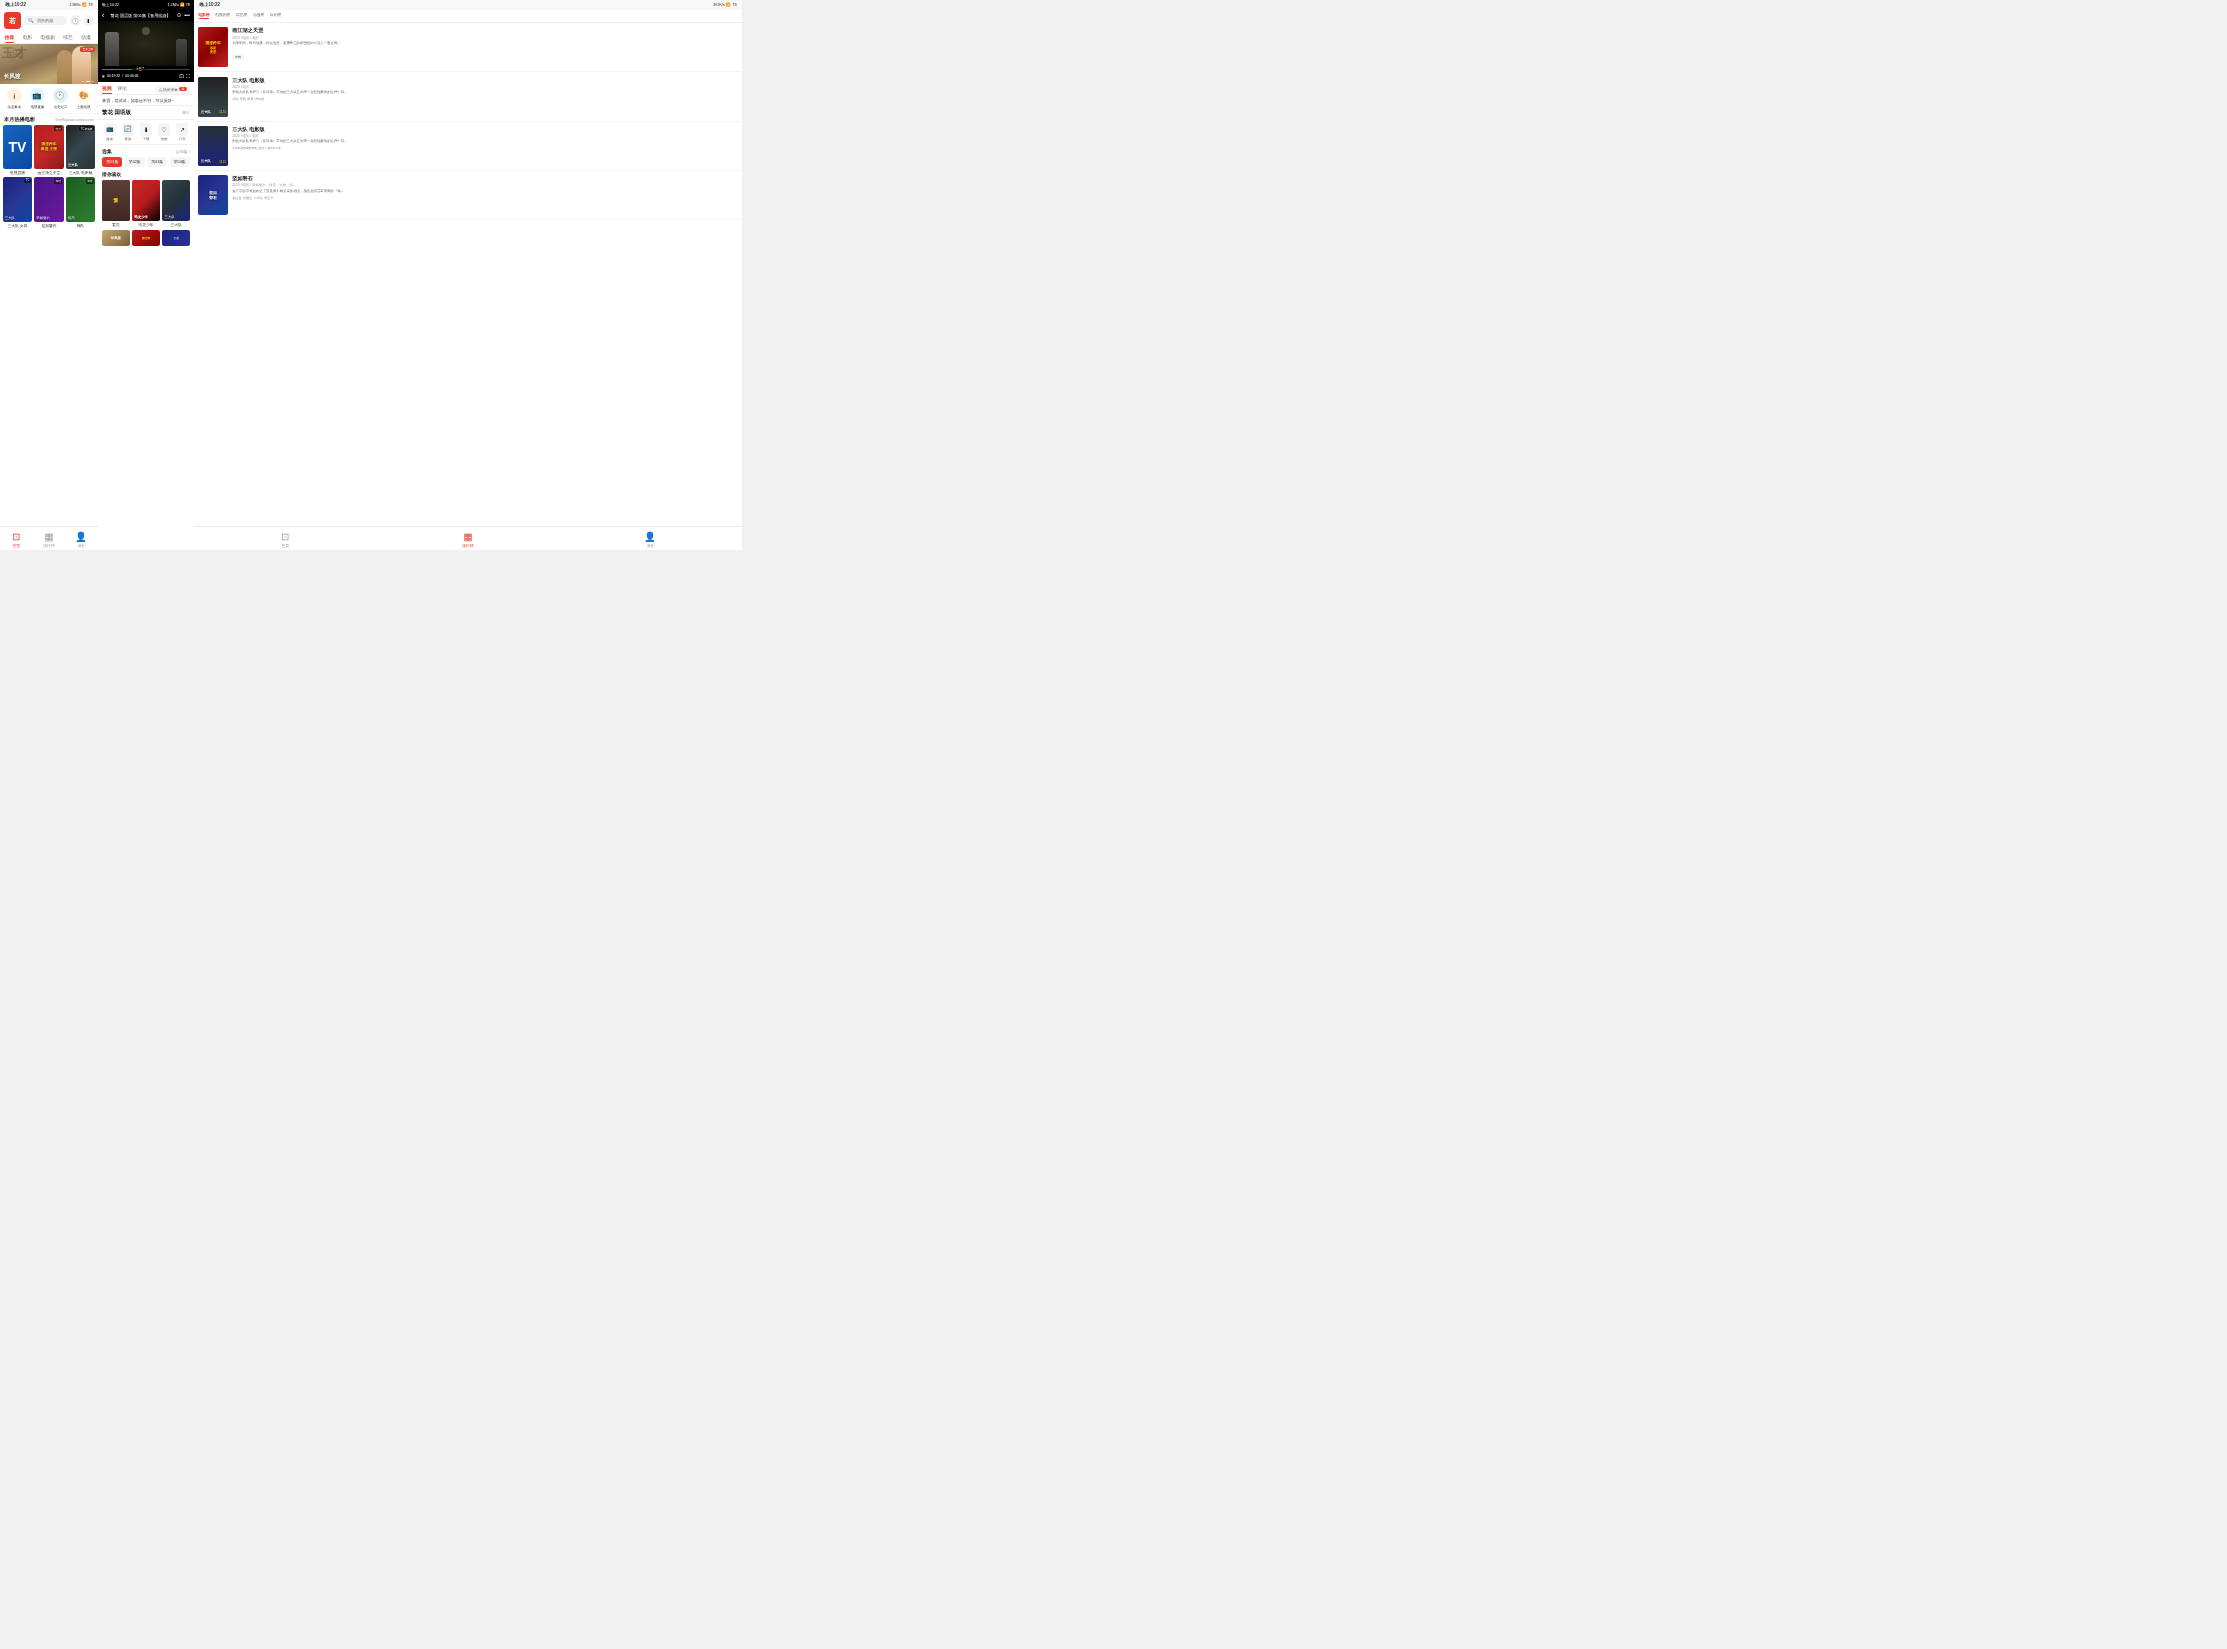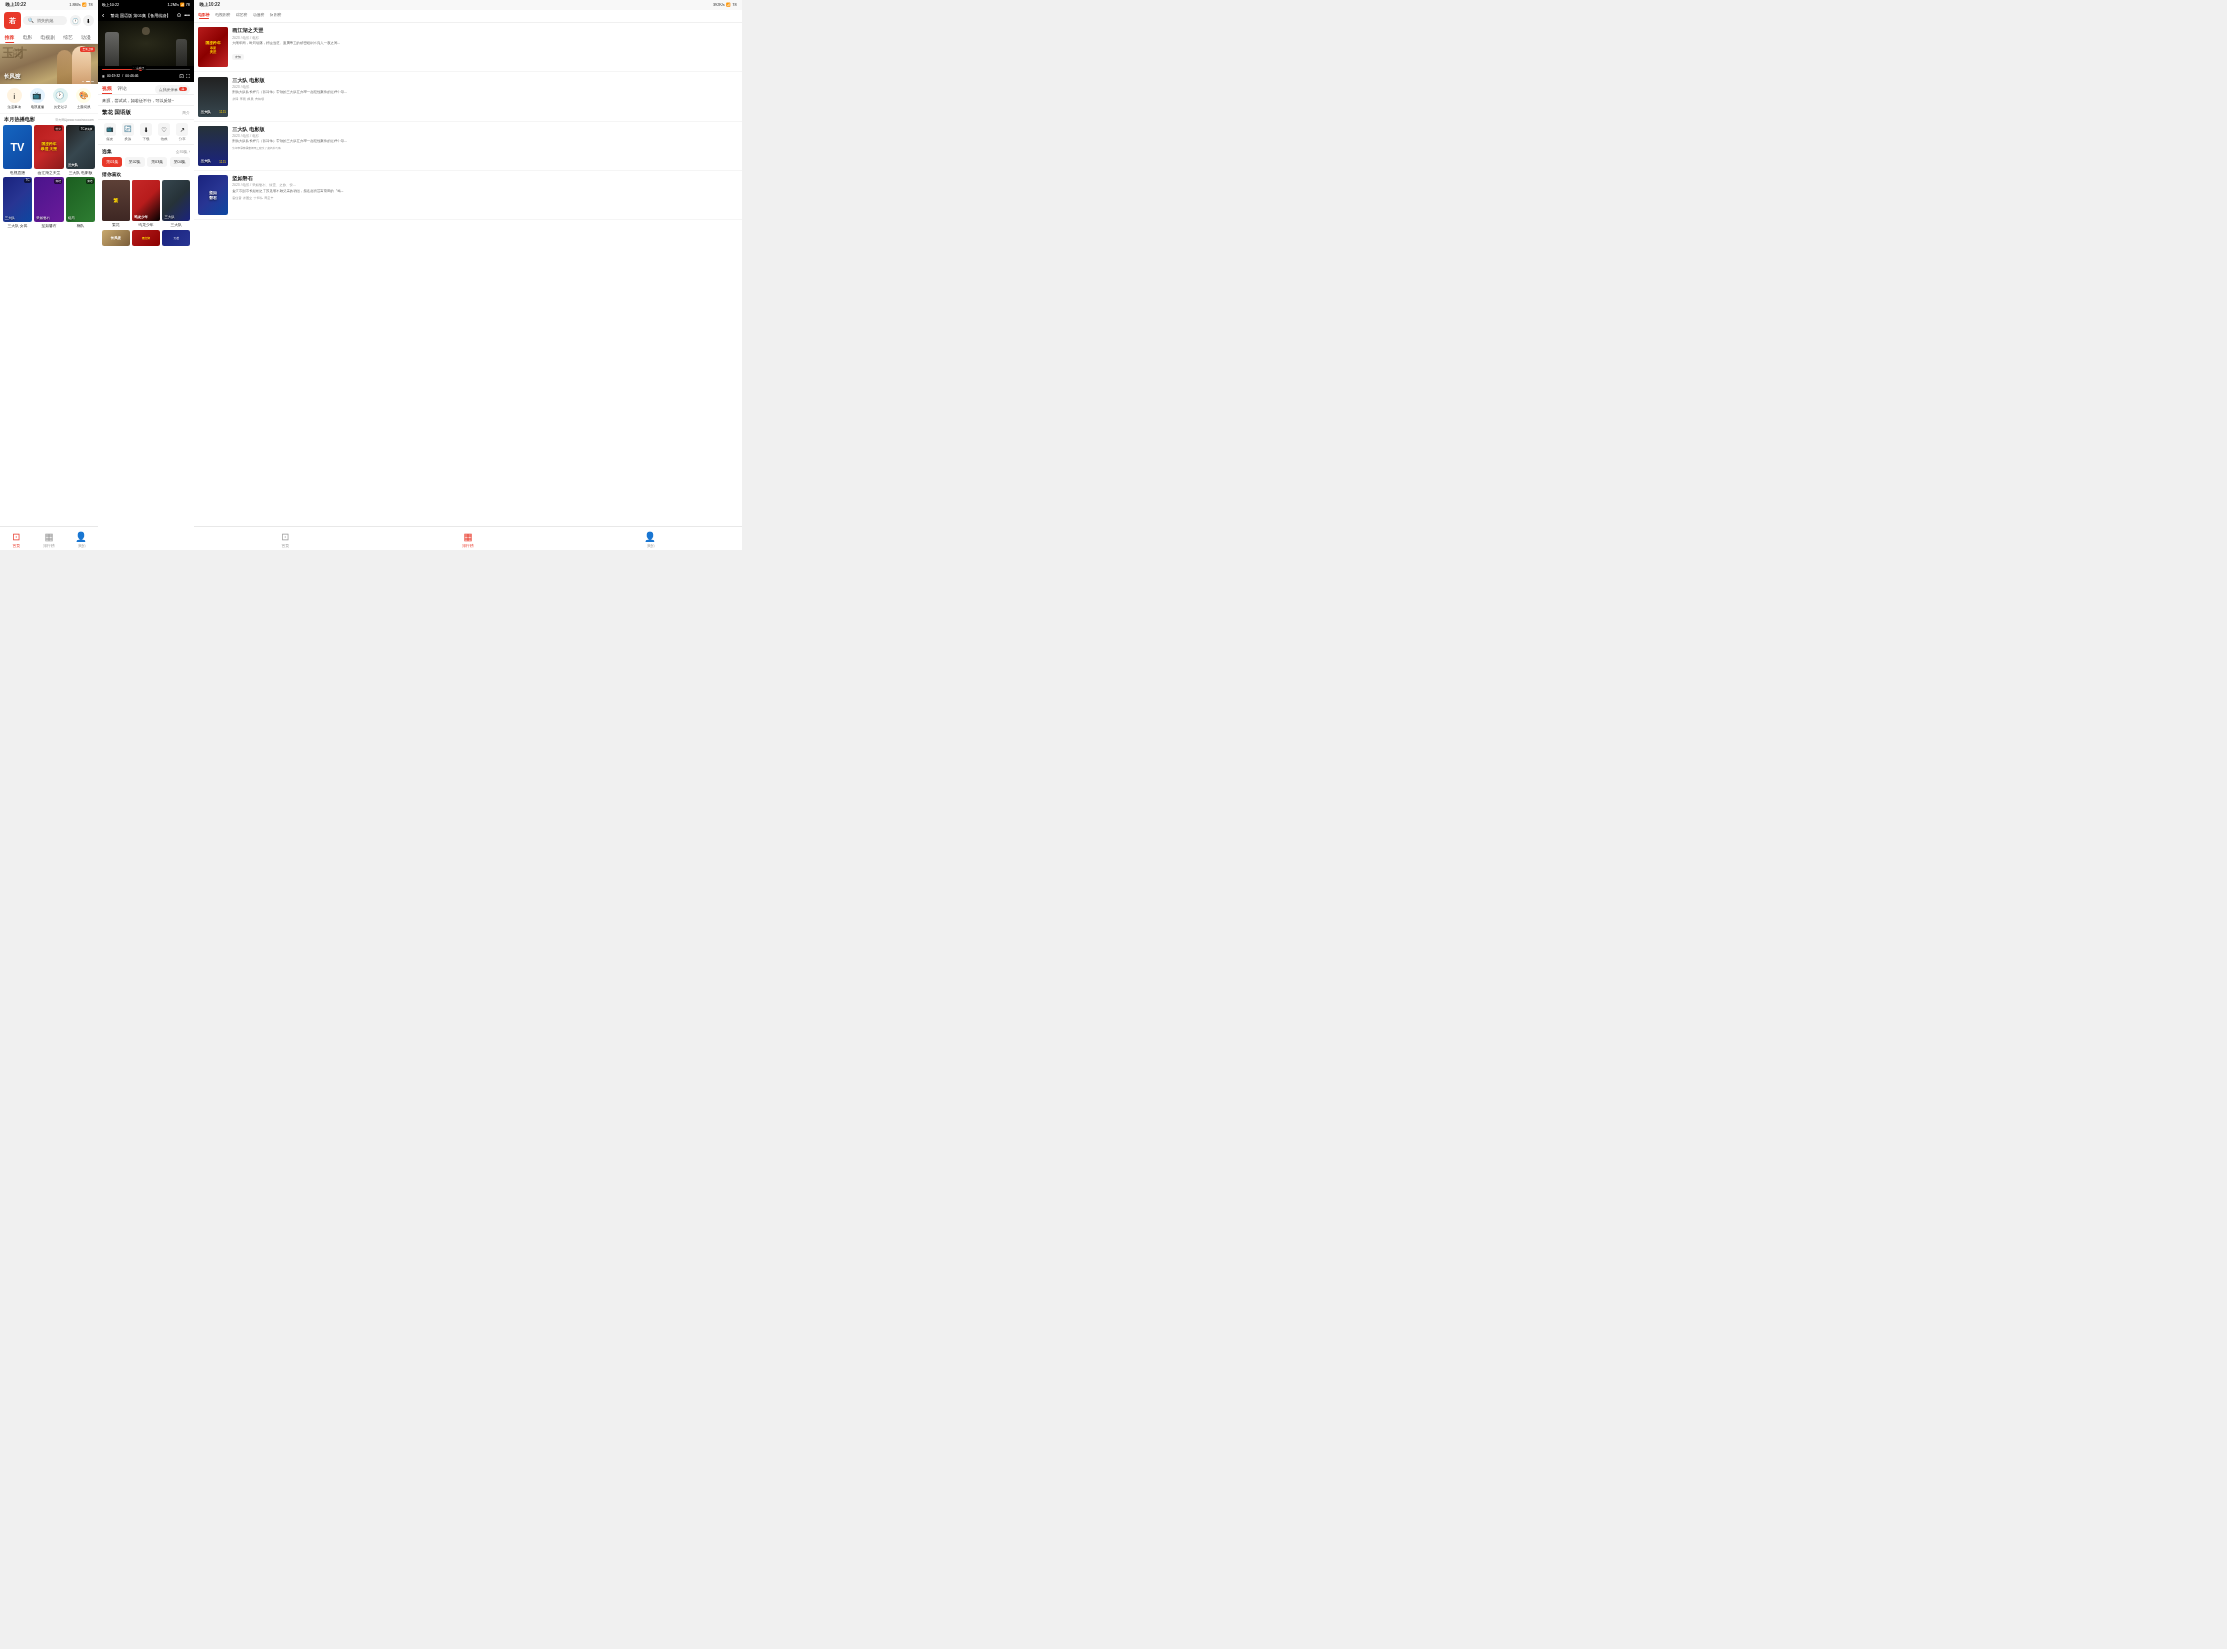--- a/index.html
+++ b/index.html
@@ -478,21 +478,21 @@
       background: #f5f5f5;
       color: #666;
       font-size: 3.1px;
       padding: 0.7px 2.7px;
       border-radius: 2.1px;
       margin-top: 1.4px;
     }
 
     
     .thumb-tv { background: linear-gradient(135deg, #1565c0, #0d47a1); display:flex; align-items:center; justify-content:center; }
-    .thumb-tv-text { color: #fff; font-size: 11px; font-weight: 900; }
+    .thumb-tv-text { color: #fff; font-size: 14px; font-weight: 900; }
     .thumb-sanda-blue { background: linear-gradient(135deg, #1a237e, #283593, #0d47a1); }
     .thumb-sanda-dark { background: linear-gradient(135deg, #212121, #37474f, #263238); }
     .thumb-huajiang { background: linear-gradient(135deg, #b71c1c, #c62828, #8b1a1a); }
     .thumb-jihua { background: linear-gradient(135deg, #4a148c, #6a1b9a); }
     .thumb-green { background: linear-gradient(135deg, #1b5e20, #2e7d32); }
     .thumb-flowers { background: linear-gradient(135deg, #795548, #5d4037, #3e2723); }
     .thumb-minglong { background: linear-gradient(135deg, #e53935, #c62828, #b71c1c); }
     .thumb-sanda2 { background: linear-gradient(135deg, #37474f, #263238, #1a237e); }
     .thumb-changfeng { background: linear-gradient(135deg, #c9a96e, #a0785a, #6d4c41); }
 

